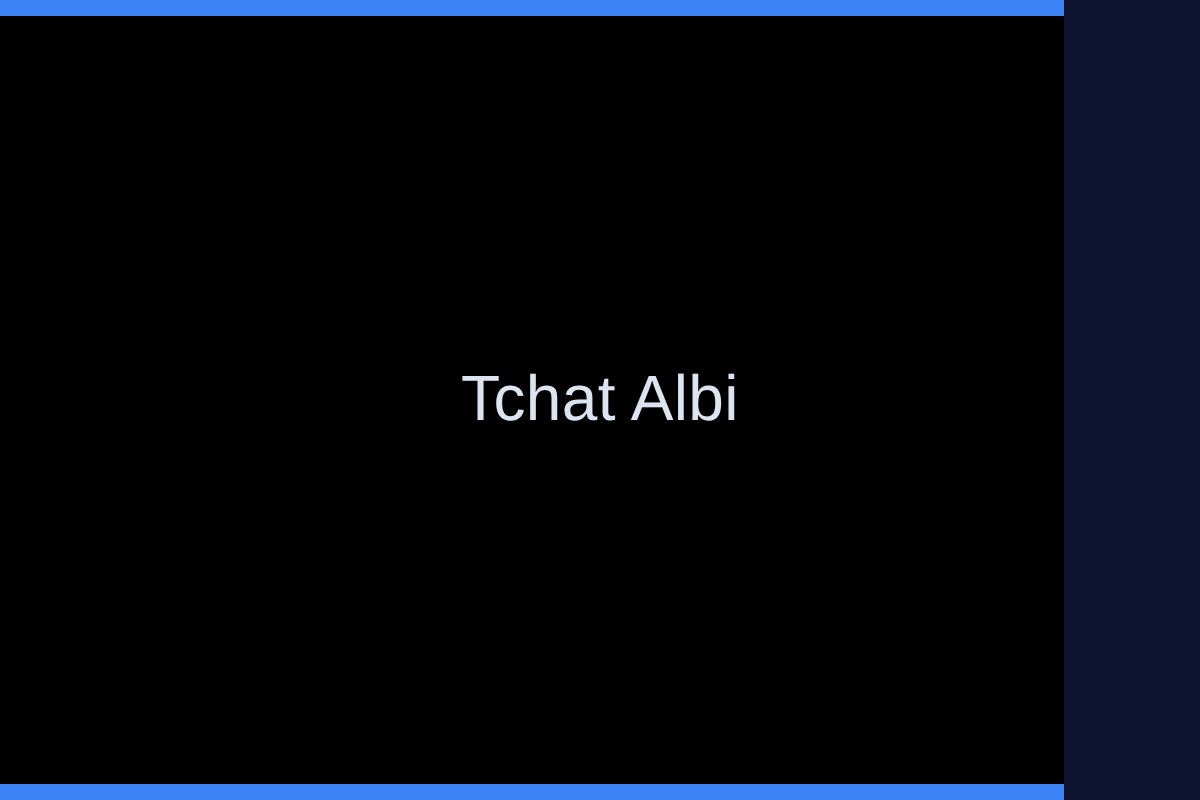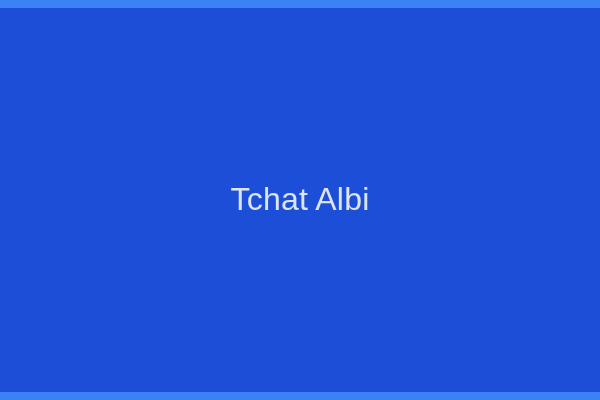--- a/index.html
+++ b/index.html
@@ -11,24 +11,24 @@
   body {
     width: 600px;
     height: 400px;
     overflow: hidden;
     font-family: "Liberation Sans", sans-serif;
     background: #0f1530;
   }
 
   #placeholder-banner {
     position: relative;
-    width: 600px;
+    width: 532px;
     height: 400px;
     box-sizing: border-box;
-    background-color: #1d4ed8;
+    background-color: #000000;
     display: flex;
     align-items: center;
     justify-content: center;
     overflow: hidden;
   }
 
   .accent-bar {
     position: absolute;
     left: 0;
     width: 600px;

